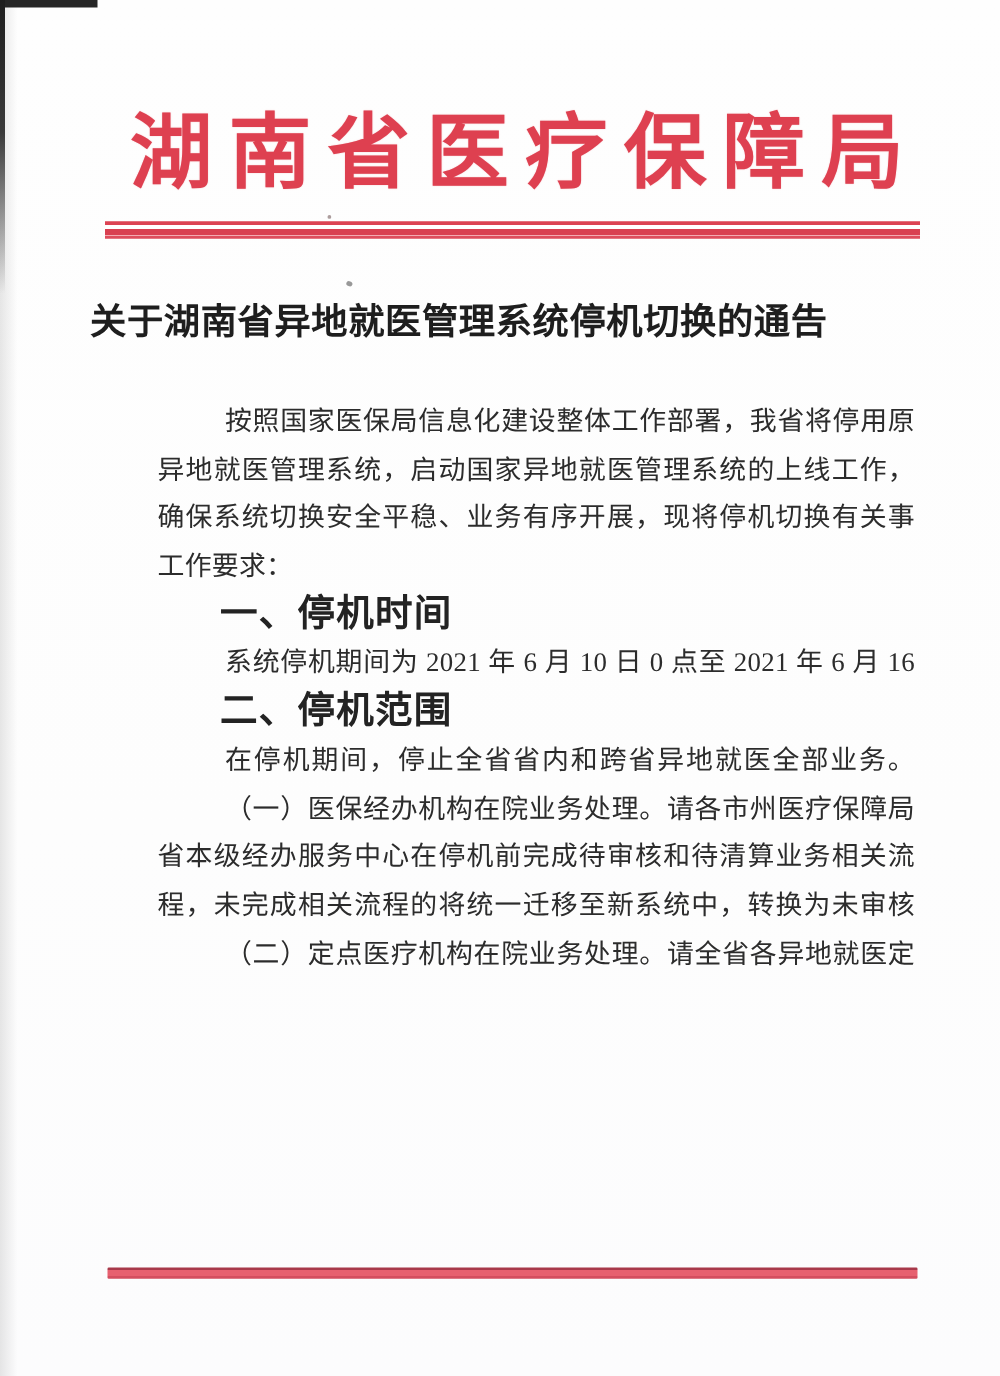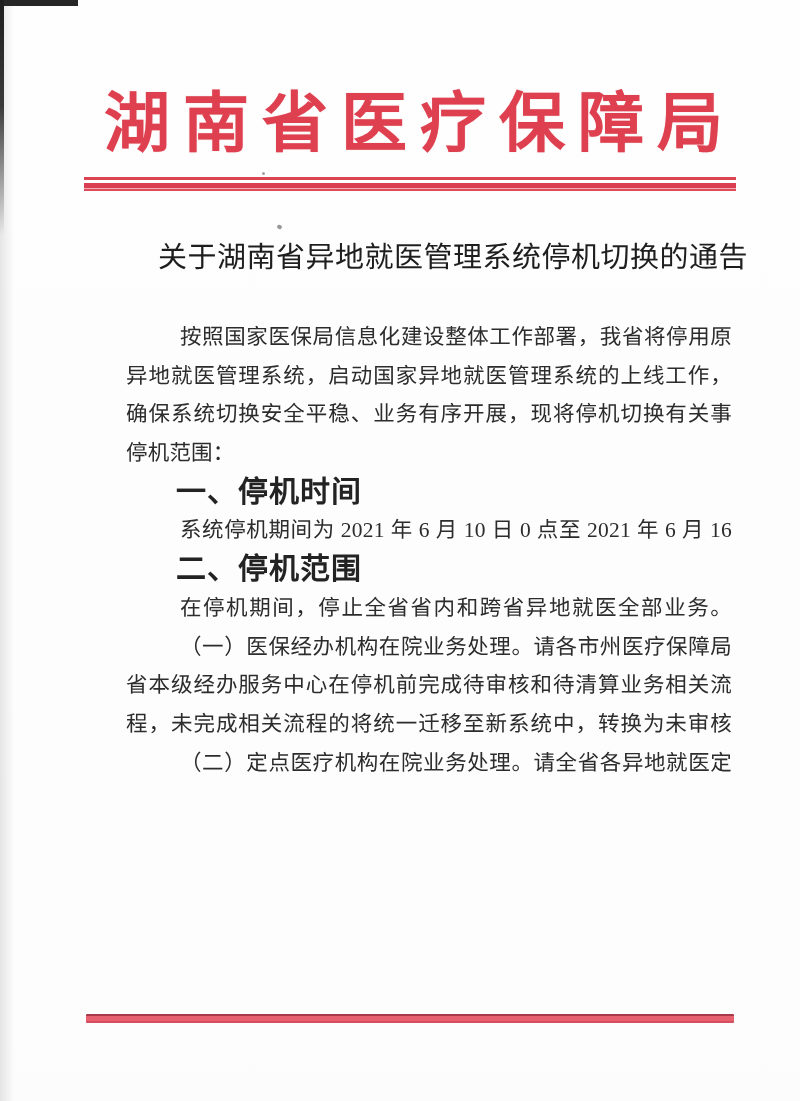--- a/index.html
+++ b/index.html
@@ -64,23 +64,23 @@
       #f3aab2 11px, #f3aab2 12px,
       #de4c5c 12px, #de4c5c 14px
     );
   }
 
   .doc-title {
     position: absolute;
     left: 72px; top: 233px; width: 676px;
     color: #1e1e1e;
     font-size: 29px;
-    font-weight: normal;
+    font-weight: bold;
     letter-spacing: 0.5px;
-    text-align: right;
+    text-align: left;
     white-space: nowrap;
   }
 
   .doc-body {
     position: absolute;
     left: 126px; top: 318px; width: 606px;
     color: #2c2c2c;
     font-size: 21.5px;
     letter-spacing: 0.2px;
   }
@@ -131,21 +131,21 @@
   <div class="org-name">湖南省医疗保障局</div>
 
   <div class="header-rule"></div>
 
   <div class="doc-title">关于湖南省异地就医管理系统停机切换的通告</div>
 
   <div class="doc-body">
       <div class="ln fill ind">按照国家医保局信息化建设整体工作部署，我省将停用原有</div>
       <div class="ln fill">异地就医管理系统，启动国家异地就医管理系统的上线工作，为</div>
       <div class="ln fill">确保系统切换安全平稳、业务有序开展，现将停机切换有关事项</div>
-      <div class="ln">停机范围：</div>
+      <div class="ln">工作要求：</div>
       <div class="ln hd">一、停机时间</div>
       <div class="ln fill ind">系统停机期间为 2021 年 6 月 10 日 0 点至 2021 年 6 月 16 日</div>
       <div class="ln hd">二、停机范围</div>
       <div class="ln fill ind">在停机期间，停止全省省内和跨省异地就医全部业务。（原</div>
       <div class="ln fill ind">（一）医保经办机构在院业务处理。请各市州医疗保障局与</div>
       <div class="ln fill">省本级经办服务中心在停机前完成待审核和待清算业务相关流</div>
       <div class="ln fill">程，未完成相关流程的将统一迁移至新系统中，转换为未审核和</div>
       <div class="ln fill ind">（二）定点医疗机构在院业务处理。请全省各异地就医定点</div>
     </div>
 

